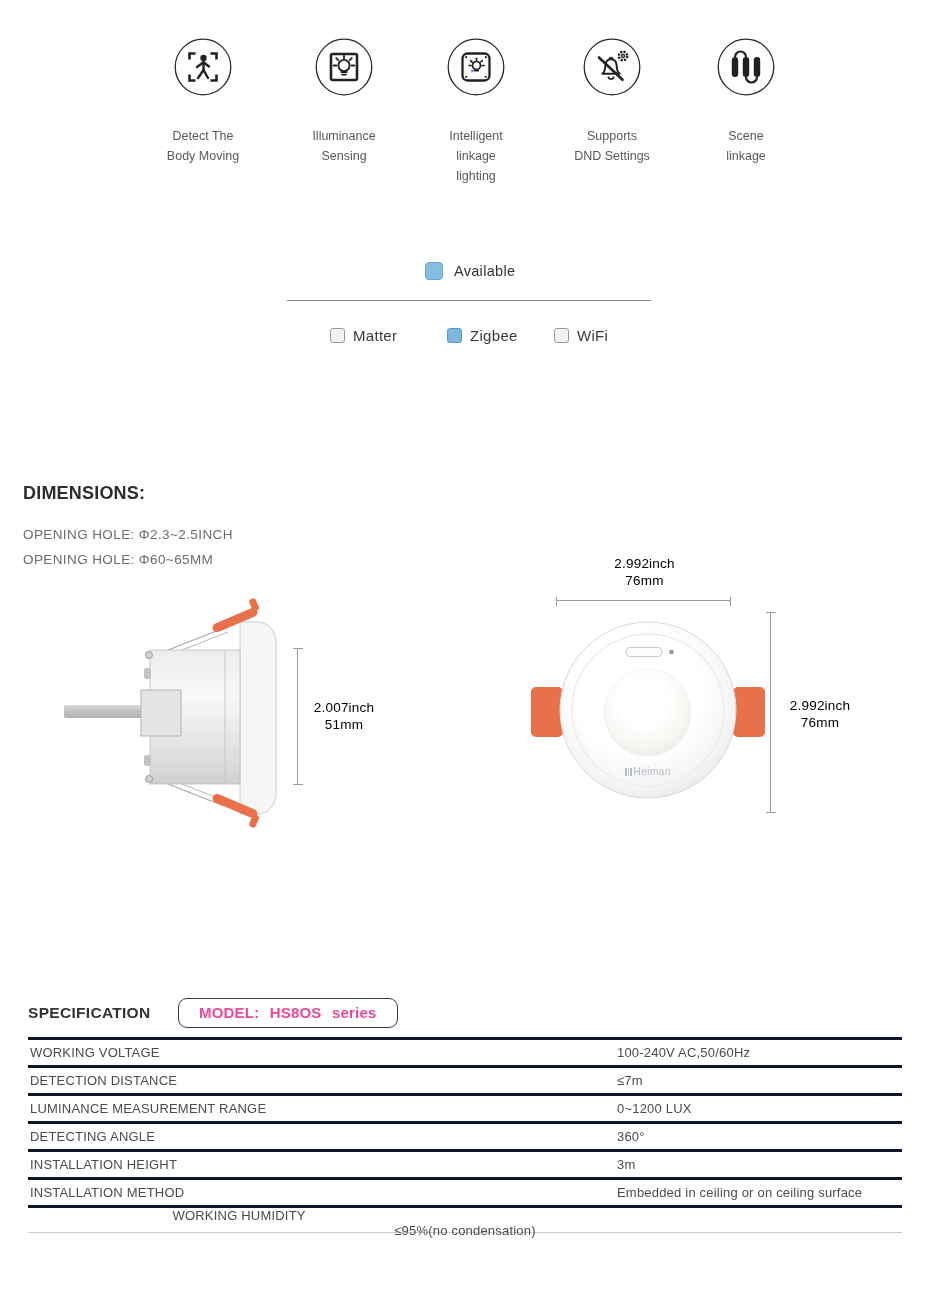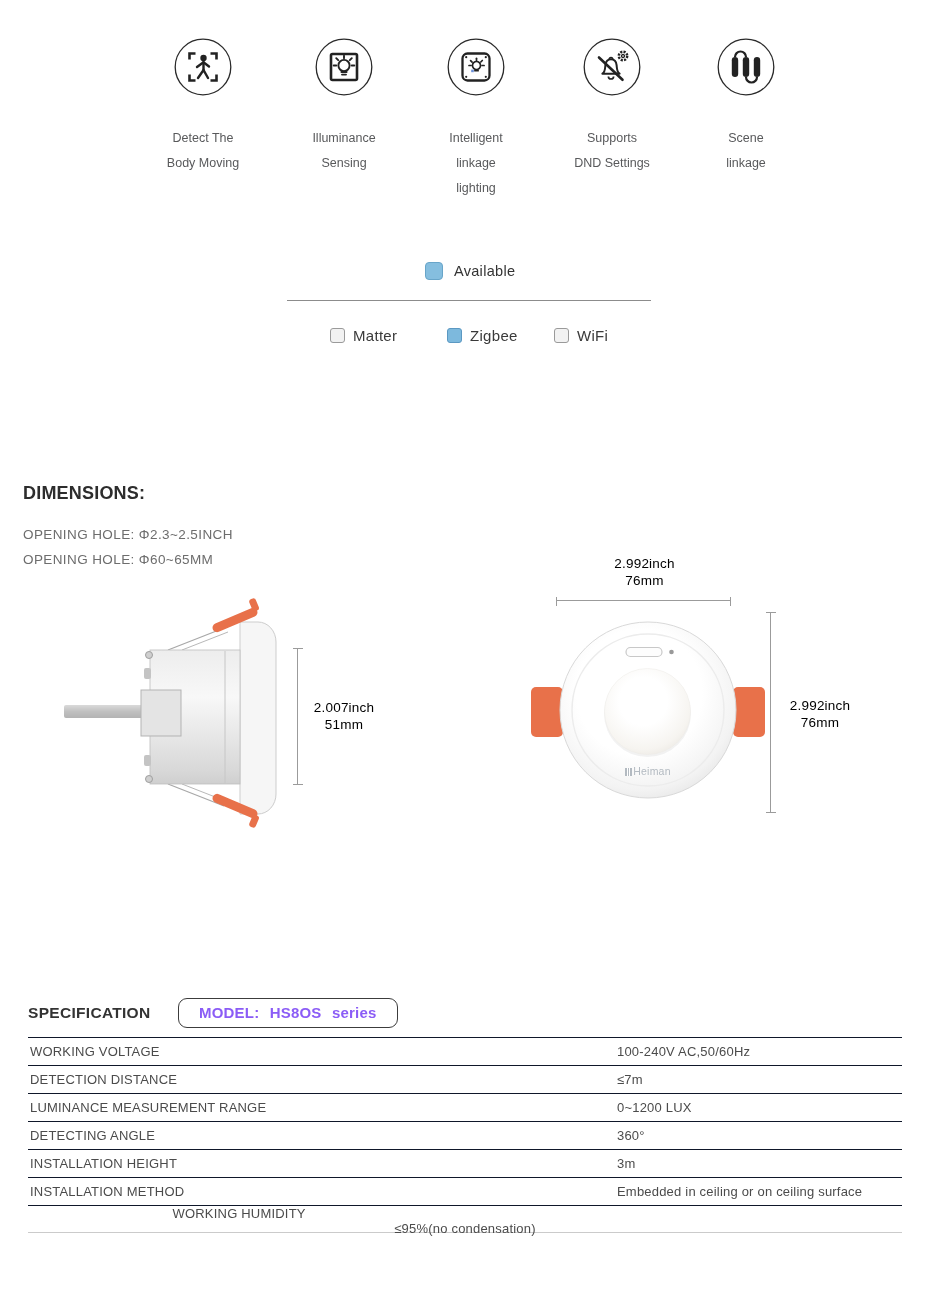--- a/index.html
+++ b/index.html
@@ -6,21 +6,21 @@
   html,body { background:#ffffff; }
   .page {
     position:relative; width:930px; height:1290px; margin:0 auto;
     background:#ffffff; overflow:hidden;
     font-family:"Liberation Sans", sans-serif; color:#3c3c3c;
   }
   
   .feature { position:absolute; top:38px; width:120px; text-align:center; }
   .feature .ring { display:inline-block; }
   .feature .label {
-    margin-top:26px; font-size:12.5px; line-height:25px; color:#58595b;
+    margin-top:26px; font-size:12.5px; line-height:20px; color:#58595b;
     white-space:pre-line;
   }
   
   .legend { position:absolute; left:425px; top:262px; display:flex; align-items:center; }
   .swatch {
     width:18px; height:18px; border-radius:4px;
     background:#85bedf; border:1px solid #68a5c9;
   }
   .legend .txt { margin-left:11px; font-size:14.5px; color:#333; letter-spacing:.3px; }
   .divider { position:absolute; left:287px; top:300px; width:364px; border-top:1px solid #8c8c8c; }
@@ -63,24 +63,24 @@
   }
   .logo-mark {
     display:inline-block; width:7px; height:8px; margin-right:1px; vertical-align:-1px;
     background:linear-gradient(90deg,#b3bac1 0 2px,#fff 2px 3px,#b3bac1 3px 4px,#fff 4px 5px,#b3bac1 5px 7px);
   }
   
   .spec-title { position:absolute; left:28px; top:1004px; font-size:15.5px; font-weight:bold; color:#333; letter-spacing:.3px; }
   .model-badge {
     position:absolute; left:178px; top:998px; height:30px; line-height:27px; padding:0 20px;
     border:1.5px solid #3c3c3c; border-radius:9px;
-    font-size:15px; font-weight:bold; color:#8b5cf6; word-spacing:6px; letter-spacing:.2px;
+    font-size:15px; font-weight:bold; color:#ec4899; word-spacing:6px; letter-spacing:.2px;
   }
   .spec-table { position:absolute; left:28px; top:1037px; width:874px; }
-  .spec-row { display:flex; height:28px; align-items:center; border-top:1px solid #0f172a; }
+  .spec-row { display:flex; height:28px; align-items:center; border-top:3px solid #0f172a; }
   .spec-row:last-child { border-bottom:1px solid #cbcbcb;flex-direction:column; }
   .spec-row .lbl { width:589px; font-size:13px; color:#4b4b4b; letter-spacing:.2px; padding-left:2px; }
   .spec-row .val { flex:1; font-size:13px; color:#4b4b4b; letter-spacing:.2px; }
 </style>
 </head>
 <body>
 
 <div class="page">
 
   <div class="feature" style="left:143px;">

